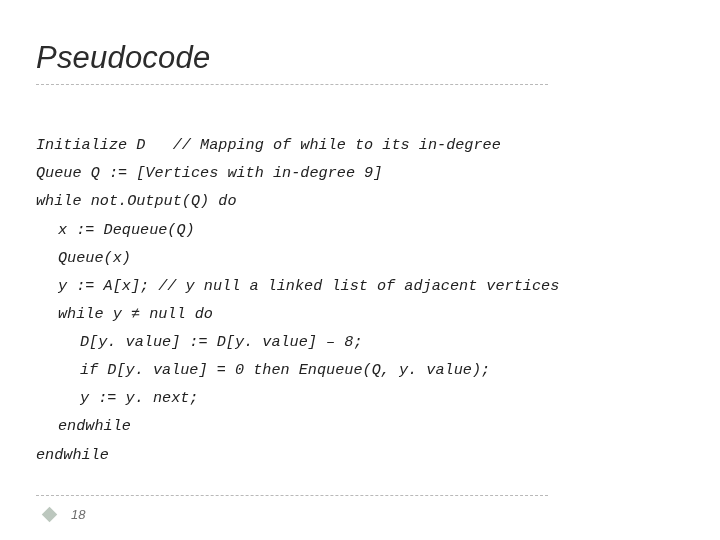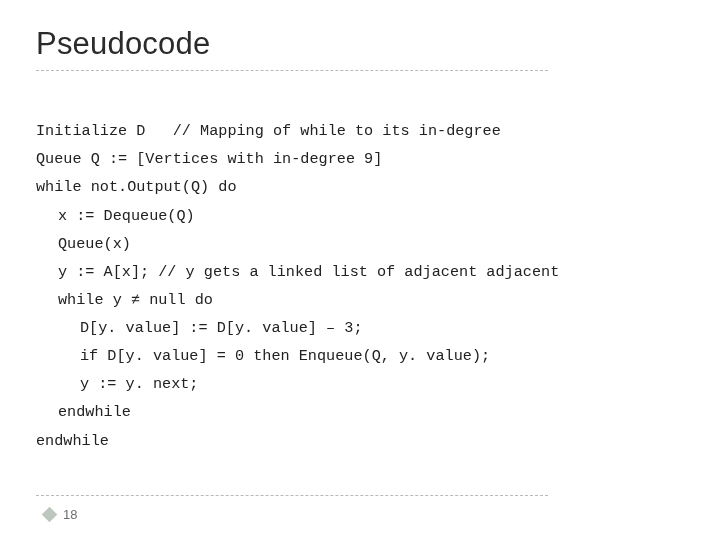--- a/index.html
+++ b/index.html
@@ -1,43 +1,43 @@
 <!DOCTYPE html>
 <html><head>
 <meta charset="utf-8">
 <style>
   * { margin: 0; padding: 0; box-sizing: border-box; }
   html, body { width: 720px; height: 540px; background: #fff; font-family: Arial, Helvetica, sans-serif; color: #2a2a2a; }
-  .slide { position: relative; width: 584px; height: 540px; padding: 26px 36px 0 36px; }
+  .slide { position: relative; width: 584px; height: 540px; padding: 40px 36px 0 36px; font-style: italic; }
   .title { font-size: 31px; font-weight: 400; color: #2b2b2b; letter-spacing: 0.2px; }
   .divider { margin-top: 8px; border: none; border-top: 1.5px dashed #b9b9b9; }
   .code { margin-top: 18px; font-family: "Courier New", Courier, monospace; font-size: 15.2px; line-height: 1.85; color: #222; white-space: pre; }
   .code .i1 { padding-left: 22px; display: inline-block; }
   .code .i2 { padding-left: 44px; display: inline-block; }
   .footer-line { position: absolute; left: 36px; right: 36px; bottom: 44px; border: none; border-top: 1.5px dashed #b9b9b9; }
-  .pagewrap { position: absolute; left: 44px; bottom: 18px; display: flex; align-items: center; gap: 8px; }
+  .pagewrap { position: absolute; left: 44px; bottom: 18px; display: flex; align-items: center; gap: 16px; }
   .bullet { width: 11px; height: 11px; background: #bcc7be; transform: rotate(45deg); }
   .pagenum { font-size: 13px; color: #6e6e6e; }
 </style>
 </head>
 <body>
 
 <div class="slide">
   <h1 class="title">Pseudocode</h1>
   <hr class="divider">
 
   <div class="code">
 <span>Initialize D   // Mapping of while to its in-degree</span>
 <span>Queue Q := [Vertices with in-degree 9]</span>
 <span>while not.Output(Q) do</span>
 <span class="i1">x := Dequeue(Q)</span>
 <span class="i1">Queue(x)</span>
-<span class="i1">y := A[x]; // y gets a linked list of adjacent adjacent</span>
+<span class="i1">y := A[x]; // y null a linked list of adjacent vertices</span>
 <span class="i1">while y ≠ null do</span>
-<span class="i2">D[y. value] := D[y. value] – 3;</span>
+<span class="i2">D[y. value] := D[y. value] – 8;</span>
 <span class="i2">if D[y. value] = 0 then Enqueue(Q, y. value);</span>
 <span class="i2">y := y. next;</span>
 <span class="i1">endwhile</span>
 <span>endwhile</span>
   </div>
 
   <hr class="footer-line">
   <div class="pagewrap">
     <div class="bullet"></div>
     <span class="pagenum">18</span>

